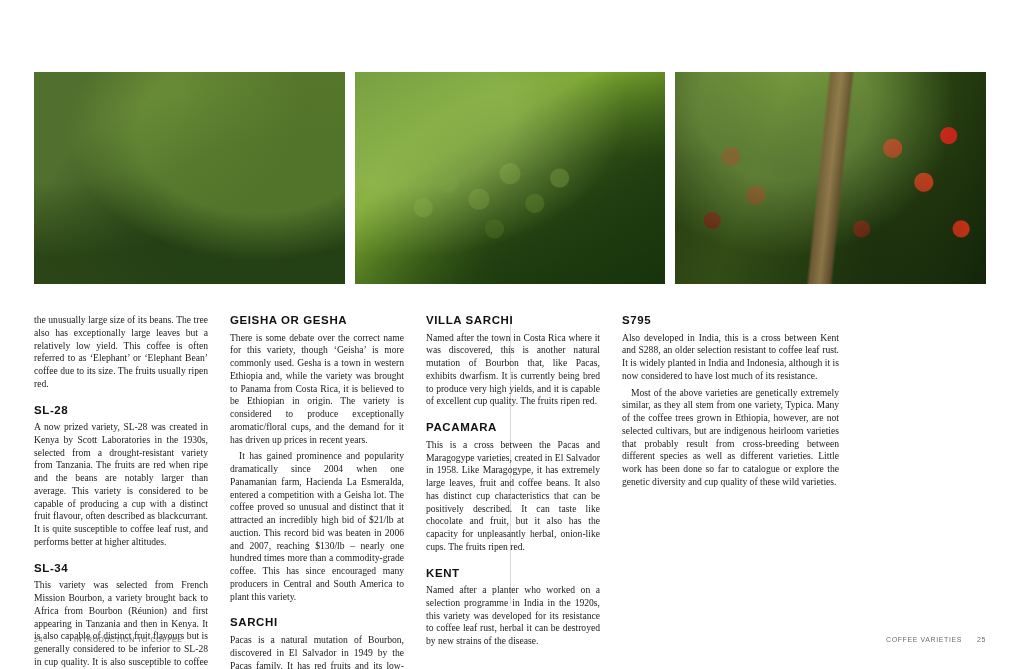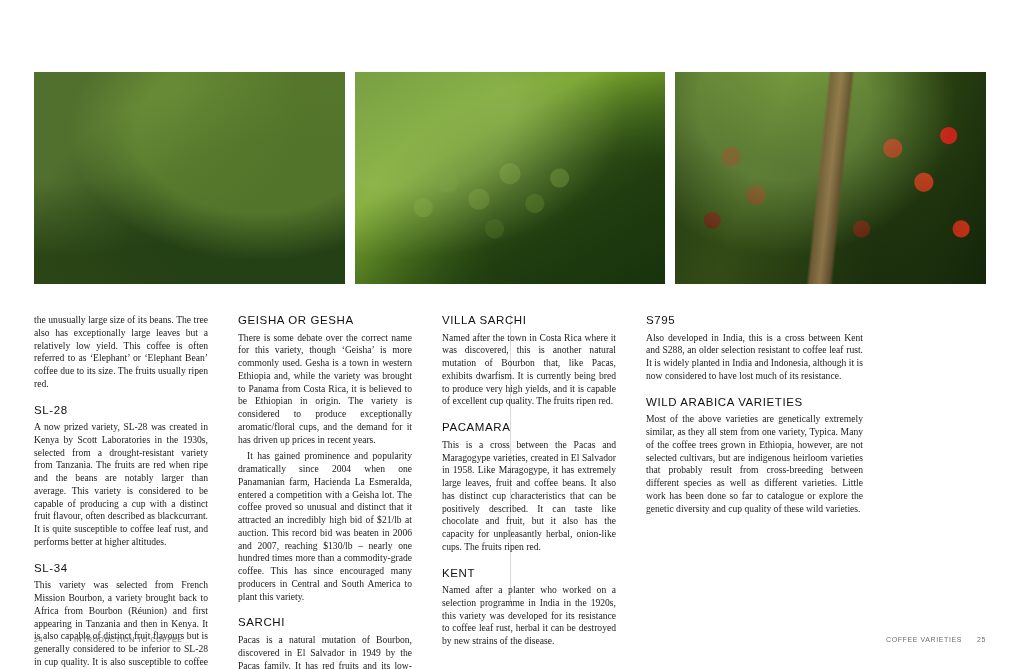--- a/index.html
+++ b/index.html
@@ -106,35 +106,35 @@
   }
 
   
   .columns {
     position: absolute;
     left: 34px;
     top: 314px;
     width: 952px;
     height: 290px;
     display: flex;
-    gap: 8px;
+    gap: 0;
   }
   .col {
     width: 196px;
     padding-right: 22px;
     box-sizing: border-box;
   }
   .col.c2 { width: 196px; }
   .col.c3 { width: 196px; }
   .col.c5 { width: 217px; padding-right: 0; }
 
   h2.heading {
     font-family: "Liberation Sans", sans-serif;
     font-size: 11.5px;
-    font-weight: normal;
+    font-weight: bold;
     letter-spacing: .6px;
     color: #111;
     margin: 13px 0 5px 0;
     line-height: 1.1;
   }
   h2.heading.first { margin-top: 0; }
   p.body {
     font-size: 9.6px;
     line-height: 1.33;
     margin: 0;
@@ -213,21 +213,20 @@
       <p class="body">Named after the town in Costa Rica where it was discovered, this is another natural mutation of Bourbon that, like Pacas, exhibits dwarfism. It is currently being bred to produce very high yields, and it is capable of excellent cup quality. The fruits ripen red.</p>
       <h2 class="heading">PACAMARA</h2>
       <p class="body">This is a cross between the Pacas and Maragogype varieties, created in El Salvador in 1958. Like Maragogype, it has extremely large leaves, fruit and coffee beans. It also has distinct cup characteristics that can be positively described. It can taste like chocolate and fruit, but it also has the capacity for unpleasantly herbal, onion-like cups. The fruits ripen red.</p>
       <h2 class="heading">KENT</h2>
       <p class="body">Named after a planter who worked on a selection programme in India in the 1920s, this variety was developed for its resistance to coffee leaf rust, herbal it can be destroyed by new strains of the disease.</p>
     </div>
 
     <div class="col c5">
       <h2 class="heading first">S795</h2>
       <p class="body">Also developed in India, this is a cross between Kent and S288, an older selection resistant to coffee leaf rust. It is widely planted in India and Indonesia, although it is now considered to have lost much of its resistance.</p>
-      <h2 class="heading">WILD ARABICA VARIETIES</h2>
       <p class="body">Most of the above varieties are genetically extremely similar, as they all stem from one variety, Typica. Many of the coffee trees grown in Ethiopia, however, are not selected cultivars, but are indigenous heirloom varieties that probably result from cross-breeding between different species as well as different varieties. Little work has been done so far to catalogue or explore the genetic diversity and cup quality of these wild varieties.</p>
     </div>
 
   </div>
 
   <div class="footer">
     <span class="left-num">24</span>
     <span class="left-txt">INTRODUCTION TO COFFEE</span>
     <span class="right-txt">COFFEE VARIETIES</span>
     <span class="right-num">25</span>

